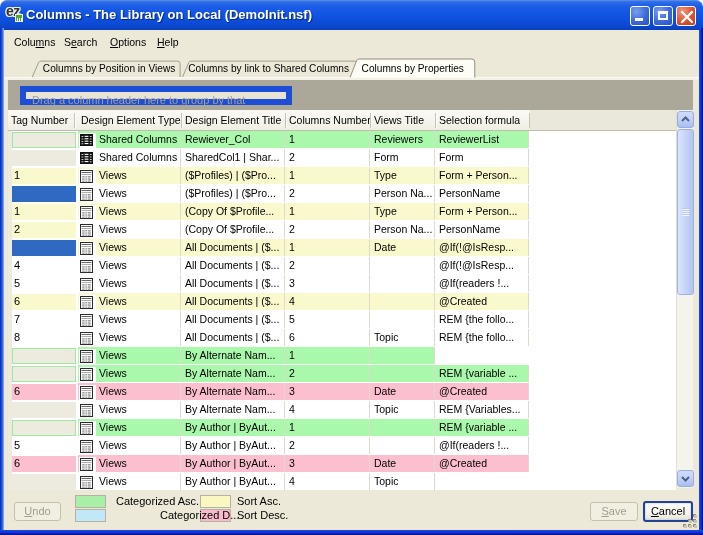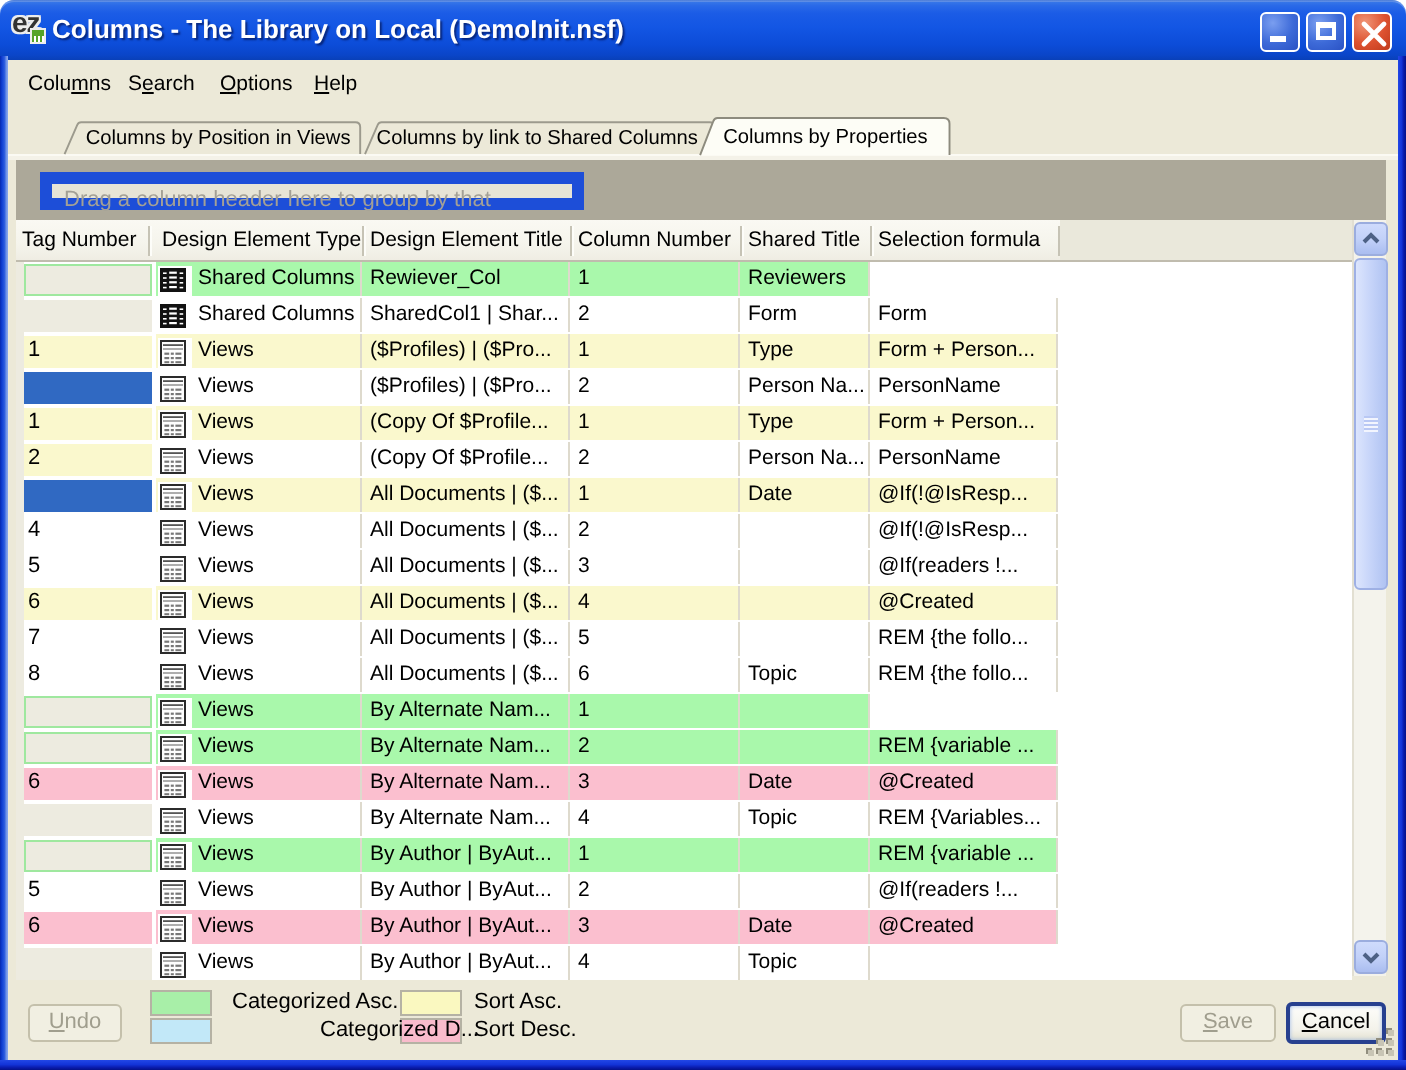--- a/index.html
+++ b/index.html
@@ -133,22 +133,22 @@
     <text x="178" y="20.8" font-size="10.5" fill="#000">Columns by link to Shared Columns</text>
     <text x="358" y="20.3" font-size="10.5" fill="#000">Columns by Properties</text>
   </svg>
   <div id="groupbar">
     <div id="groupbox">Drag a column header here to group by that content.</div>
   </div>
   <div id="ghead">
     <span class="h" style="left:3px;text-align:right;">Tag Number</span>
     <span class="h" style="left:73px;">Design Element Type</span>
     <span class="h" style="left:177px;">Design Element Title</span>
-    <span class="h" style="left:281px;">Column Number</span>
-    <span class="h" style="left:366px;">Shared Title</span>
+    <span class="h" style="left:281px;">Columns Number</span>
+    <span class="h" style="left:366px;">Views Title</span>
     <span class="h" style="left:431px;">Selection formula</span>
     <span class="sep" style="left:66px;"></span>
     <span class="sep" style="left:173px;"></span>
     <span class="sep" style="left:277px;"></span>
     <span class="sep" style="left:362px;"></span>
     <span class="sep" style="left:427px;"></span>
     <span class="sep" style="left:521px;"></span>
     <div style="position:absolute; left:522px; top:0; width:146px; height:20px; background:#eae8db;"></div>
   </div>
   <div id="grid">
@@ -172,20 +172,21 @@
                 <rect x="1.5" y="9.4" width="1.8" height="0.8"></rect>
                 <rect x="9.8" y="9.4" width="1.8" height="0.8"></rect>
               </g>
             </svg>
           </span>
           <span class="lbl">Shared Columns</span>
         </div>
 <div class="c c2" style="background:#a9f8ab;">Rewiever_Col</div>
 <div class="c c3" style="background:#a9f8ab;">1</div>
 <div class="c c4" style="background:#a9f8ab;">Reviewers</div>
+<div class="c c5" style="background:#a9f8ab;">ReviewerList</div>
 </div>
 <div class="row" style="top:18.0px;">
 <div class="tag" style="background:#edebe0;"></div>
 <div class="c c1" style="background:#ffffff;">
           <span class="chip">
             <svg width="13" height="12" viewBox="0 0 13 12" style="position:absolute;left:1px;top:1px;">
               <rect x="0" y="0" width="13" height="12" fill="#111"></rect>
               <g fill="#fff">
                 <rect x="4.6" y="1.8" width="3.8" height="1.1"></rect>
                 <rect x="4.6" y="4.2" width="3.8" height="1.1"></rect>

